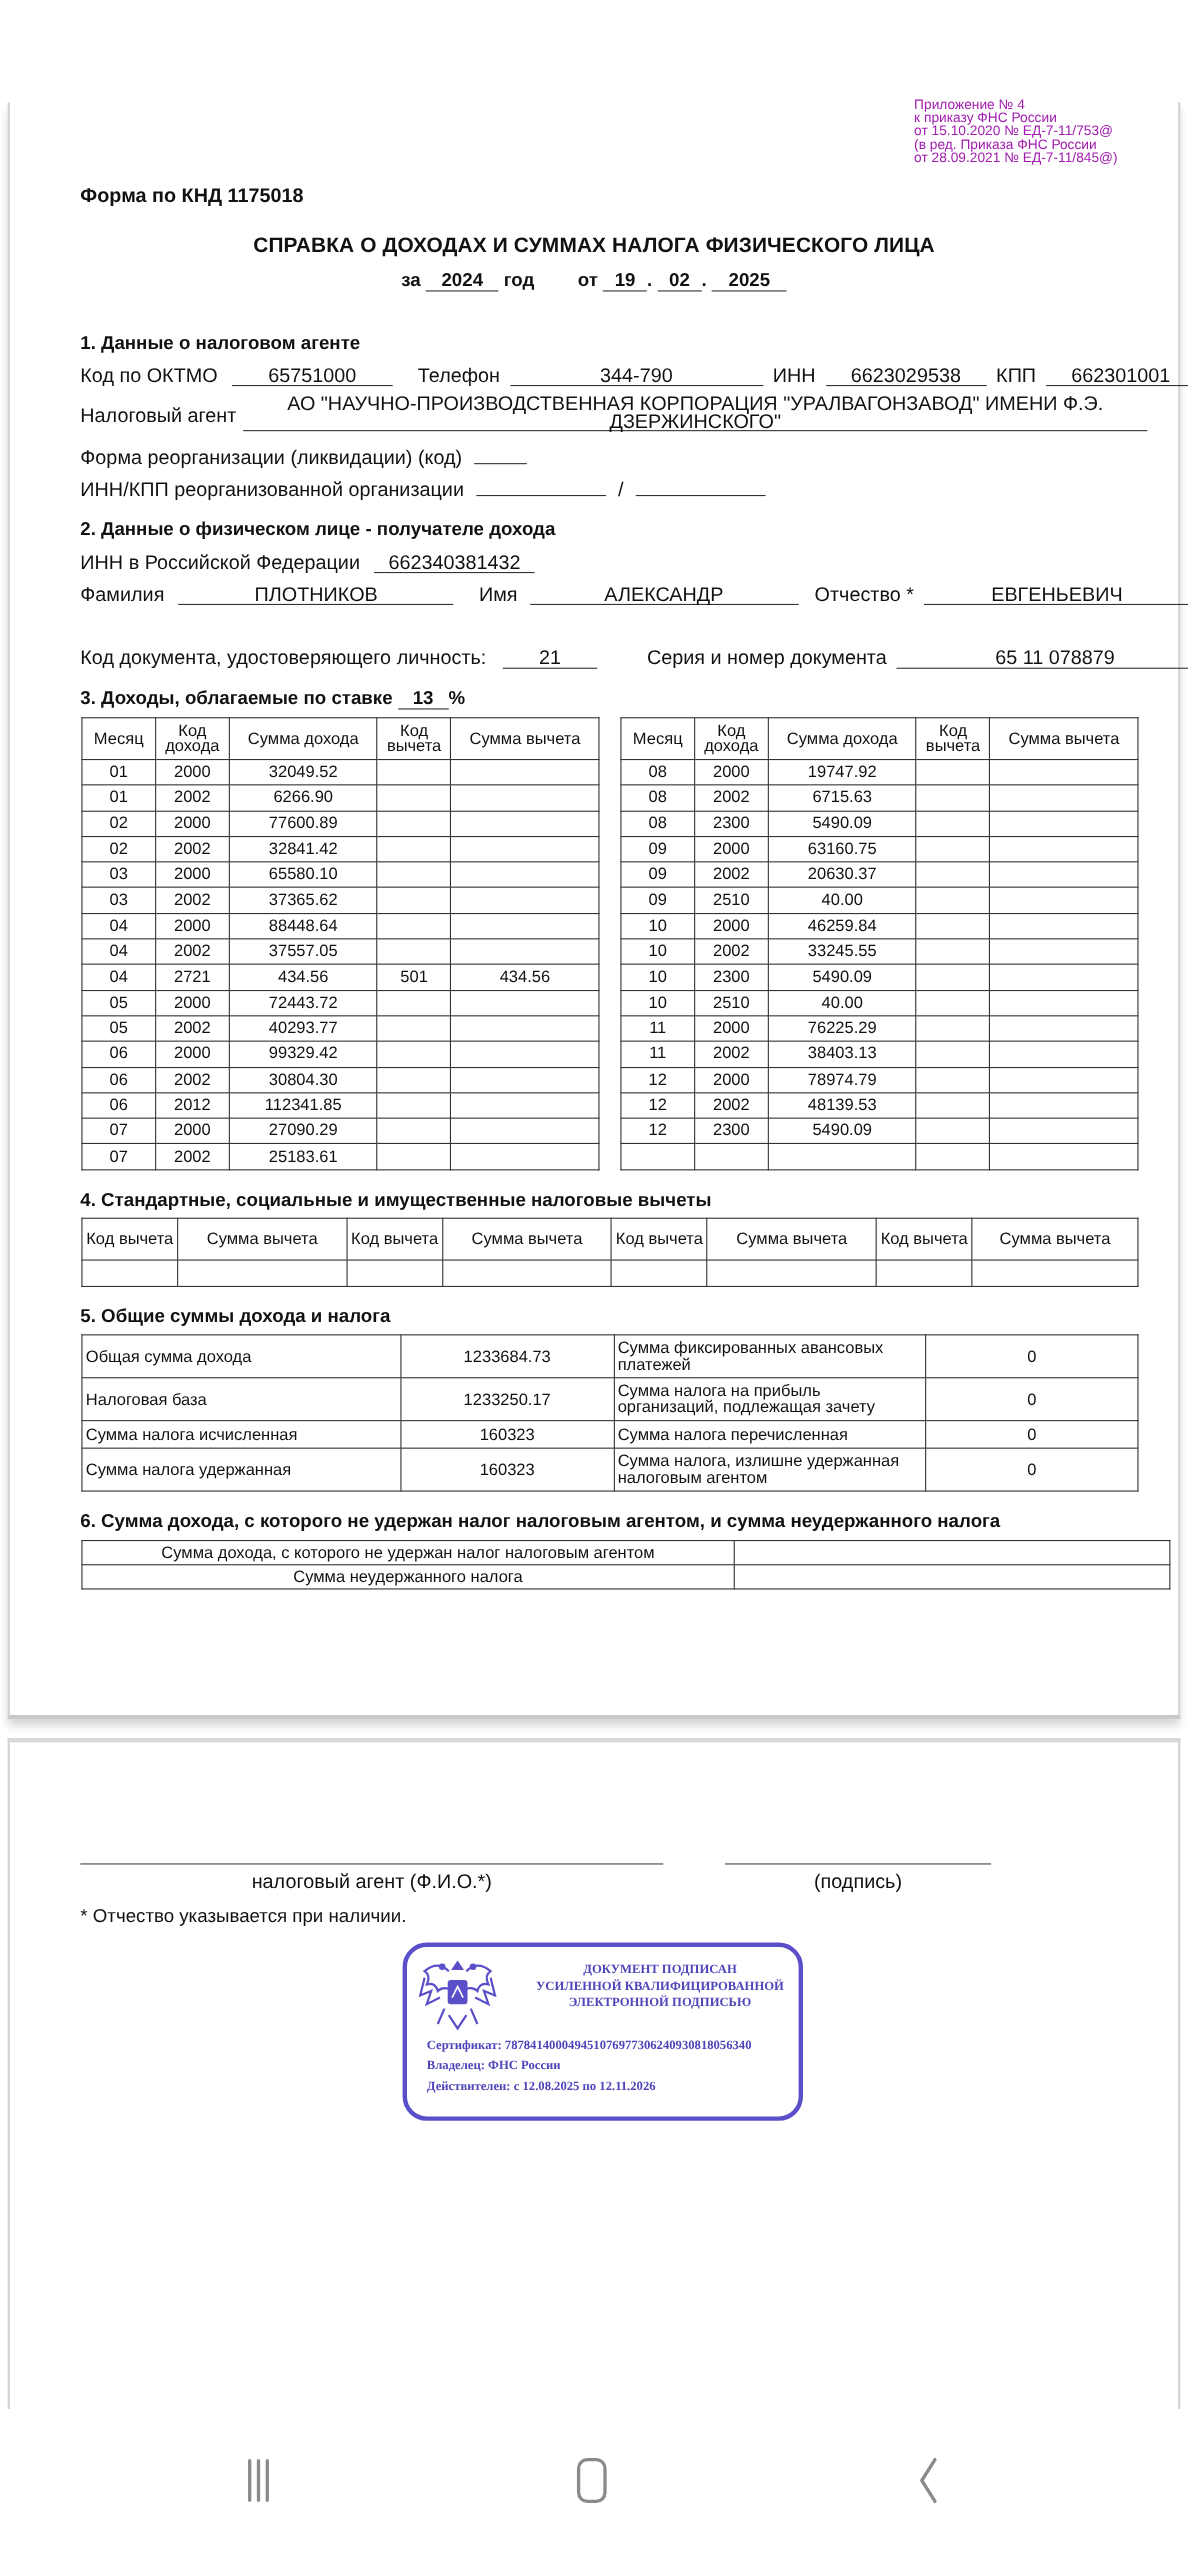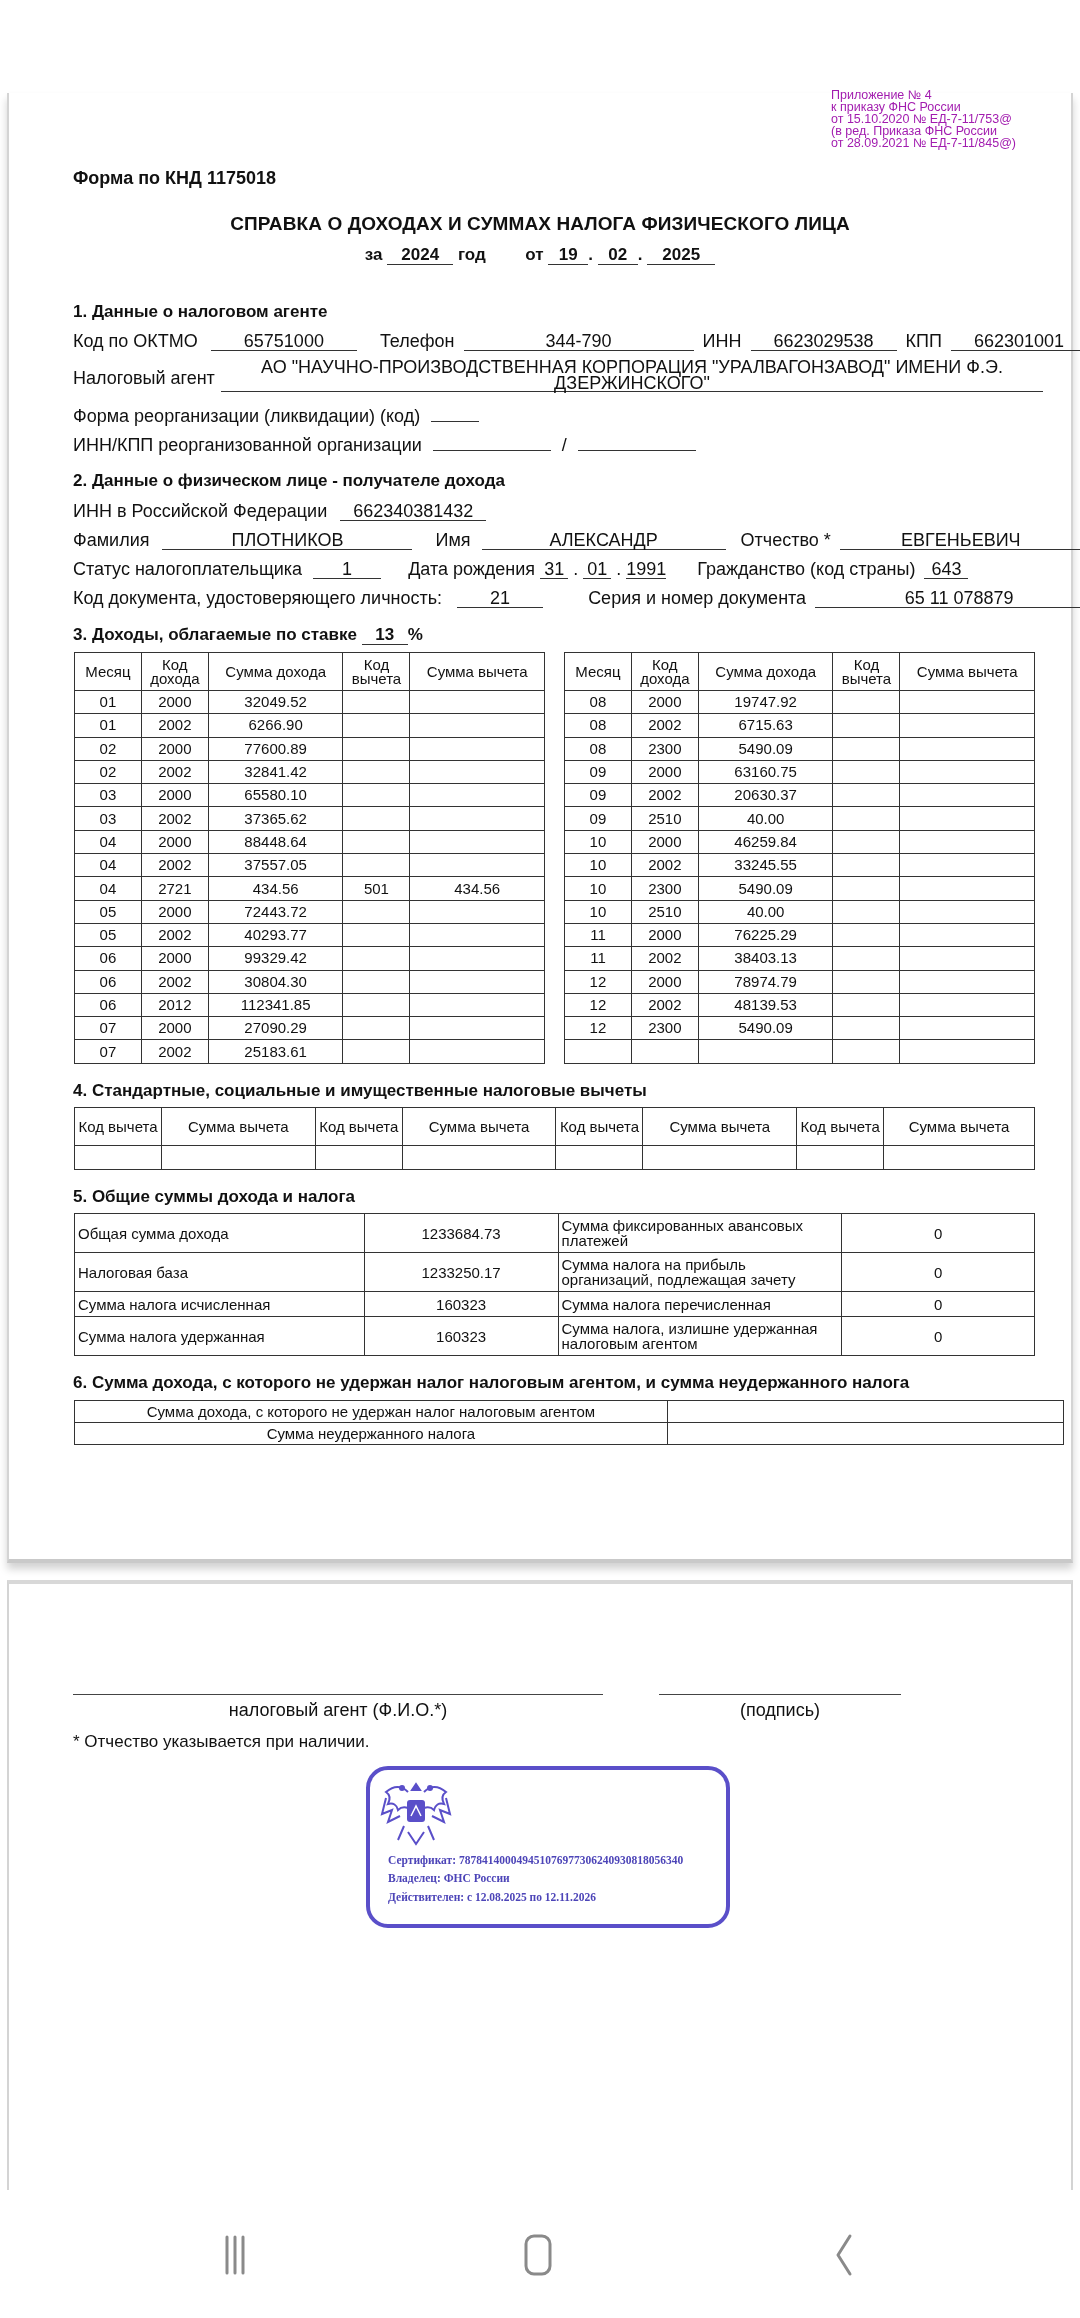--- a/index.html
+++ b/index.html
@@ -122,30 +122,20 @@
 
     <div class="abs row" style="left:64px; top:437px;">
       <span>Фамилия</span>
       <span class="u" style="width:250px; margin-left:8px;">ПЛОТНИКОВ</span>
       <span style="margin-left:18px;">Имя</span>
       <span class="u" style="width:244px; margin-left:6px;">АЛЕКСАНДР</span>
       <span style="margin-left:10px;">Отчество *</span>
       <span class="u" style="width:242px; margin-left:4px;">ЕВГЕНЬЕВИЧ</span>
     </div>
 
-    <div class="abs row" style="left:64px; top:466px;">
-      <span>Статус налогоплательщика</span>
-      <span class="u" style="width:68px; margin-left:6px;">1</span>
-      <span style="margin-left:22px;">Дата рождения</span>
-      <span class="u" style="width:28px;">31</span> .
-      <span class="u" style="width:28px;">01</span> .
-      <span class="u" style="width:40px;">1991</span>
-      <span style="margin-left:26px;">Гражданство (код страны)</span>
-      <span class="u" style="width:44px; margin-left:4px;">643</span>
-    </div>
 
     <div class="abs row" style="left:64px; top:495px;">
       <span>Код документа, удостоверяющего личность:</span>
       <span class="u" style="width:86px; margin-left:10px;">21</span>
       <span style="margin-left:40px;">Серия и номер документа</span>
       <span class="u" style="width:288px; margin-left:4px;">65 11 078879</span>
     </div>
 
     <div class="abs sec" style="left:64px; top:532px;">
       <span>3. Доходы, облагаемые по ставке</span>
@@ -528,20 +518,25 @@
           <path d="M46 16 Q56 6 68 16 Q62 20 66 28 Q58 26 56 34 Q52 30 46 32"></path>
           <path d="M8 22 L4 38 L14 34 L10 46 L22 40"></path>
           <path d="M68 22 L72 38 L62 34 L66 46 L54 40"></path>
           <path d="M26 50 L20 64 M50 50 L56 64 M30 56 L38 68 L46 56"></path>
         </g>
         <rect x="29" y="24" width="18" height="22" rx="3" fill="#5a4fc9"></rect>
         <path d="M33 40 L38 30 L43 40" stroke="#ffffff" stroke-width="1.5" fill="none"></path>
         <circle cx="24" cy="12" r="3" fill="#5a4fc9"></circle>
         <circle cx="52" cy="12" r="3" fill="#5a4fc9"></circle>
       </svg>
+      <div class="hdr">
+        <div>ДОКУМЕНТ ПОДПИСАН</div>
+        <div>УСИЛЕННОЙ КВАЛИФИЦИРОВАННОЙ</div>
+        <div>ЭЛЕКТРОННОЙ ПОДПИСЬЮ</div>
+      </div>
       <div class="info" style="top:84px;">Сертификат: 787841400049451076977306240930818056340</div>
       <div class="info" style="top:102px;">Владелец: ФНС России</div>
       <div class="info" style="top:121px;">Действителен: с 12.08.2025 по 12.11.2026</div>
     </div>
   </div>
 </div>
 
 <div class="navbar">
   <div class="nav-btn" style="left:205px;">
     <svg width="40" height="44" viewBox="0 0 40 44">

